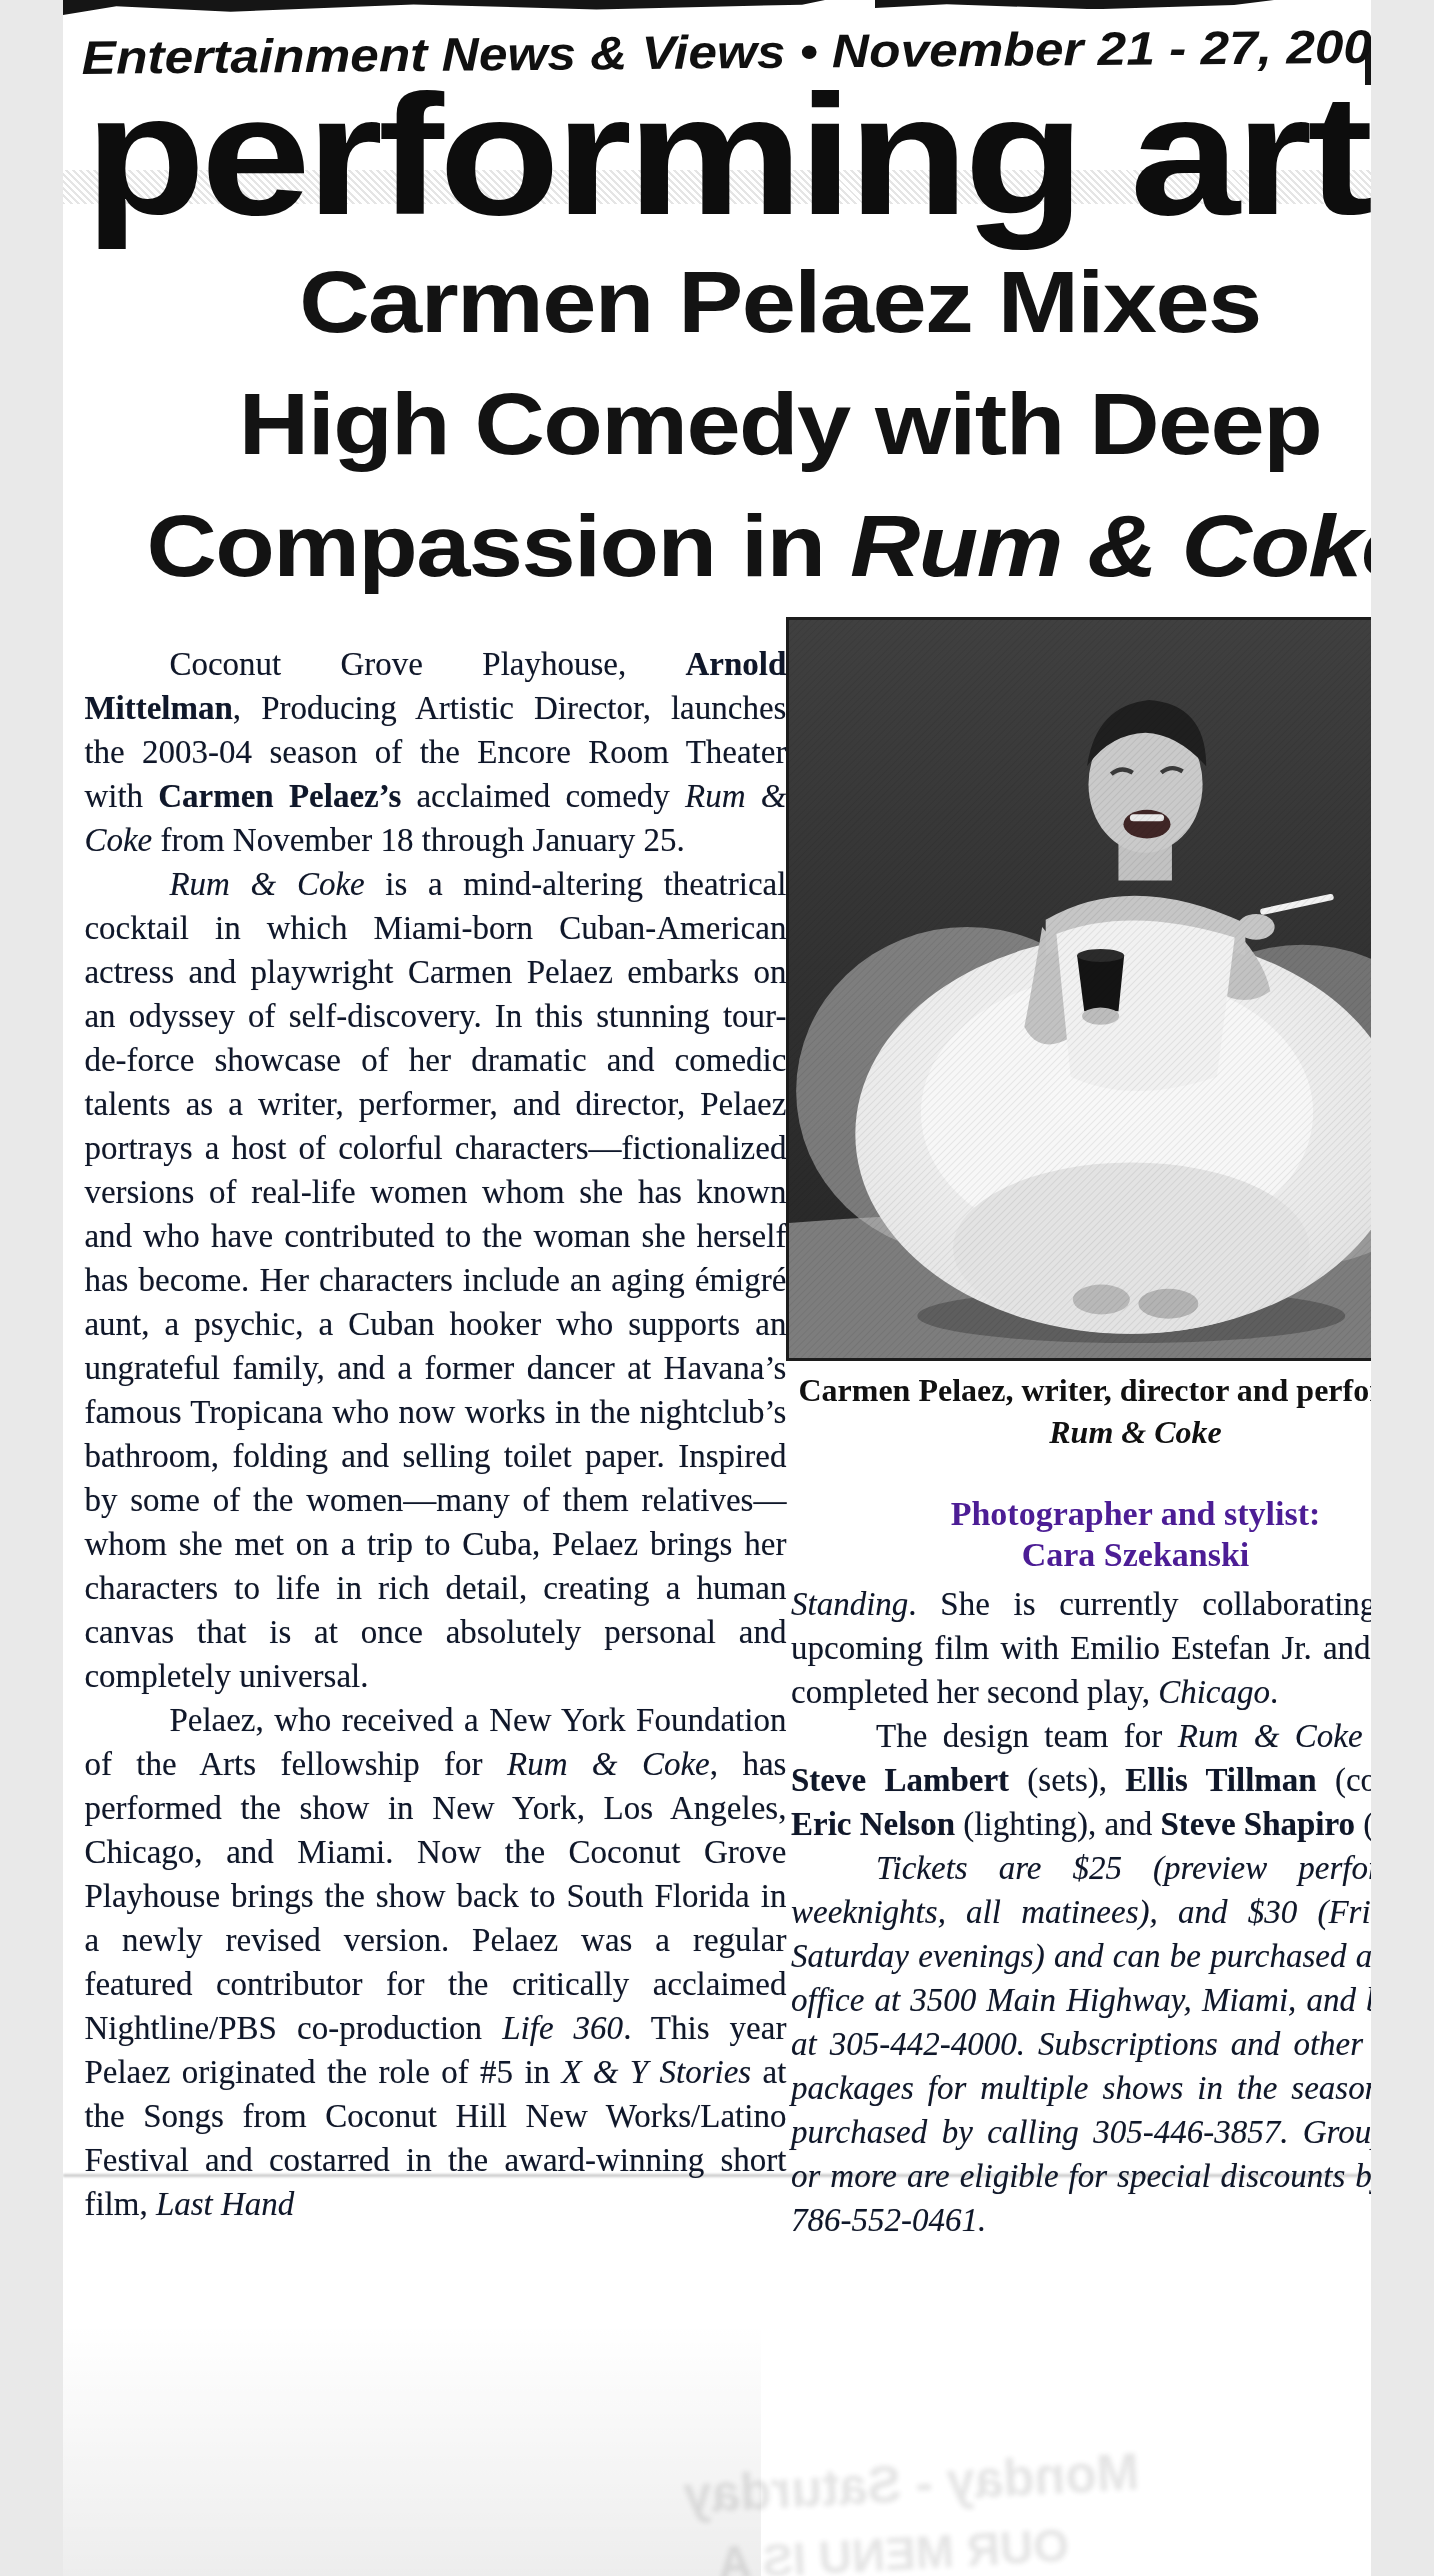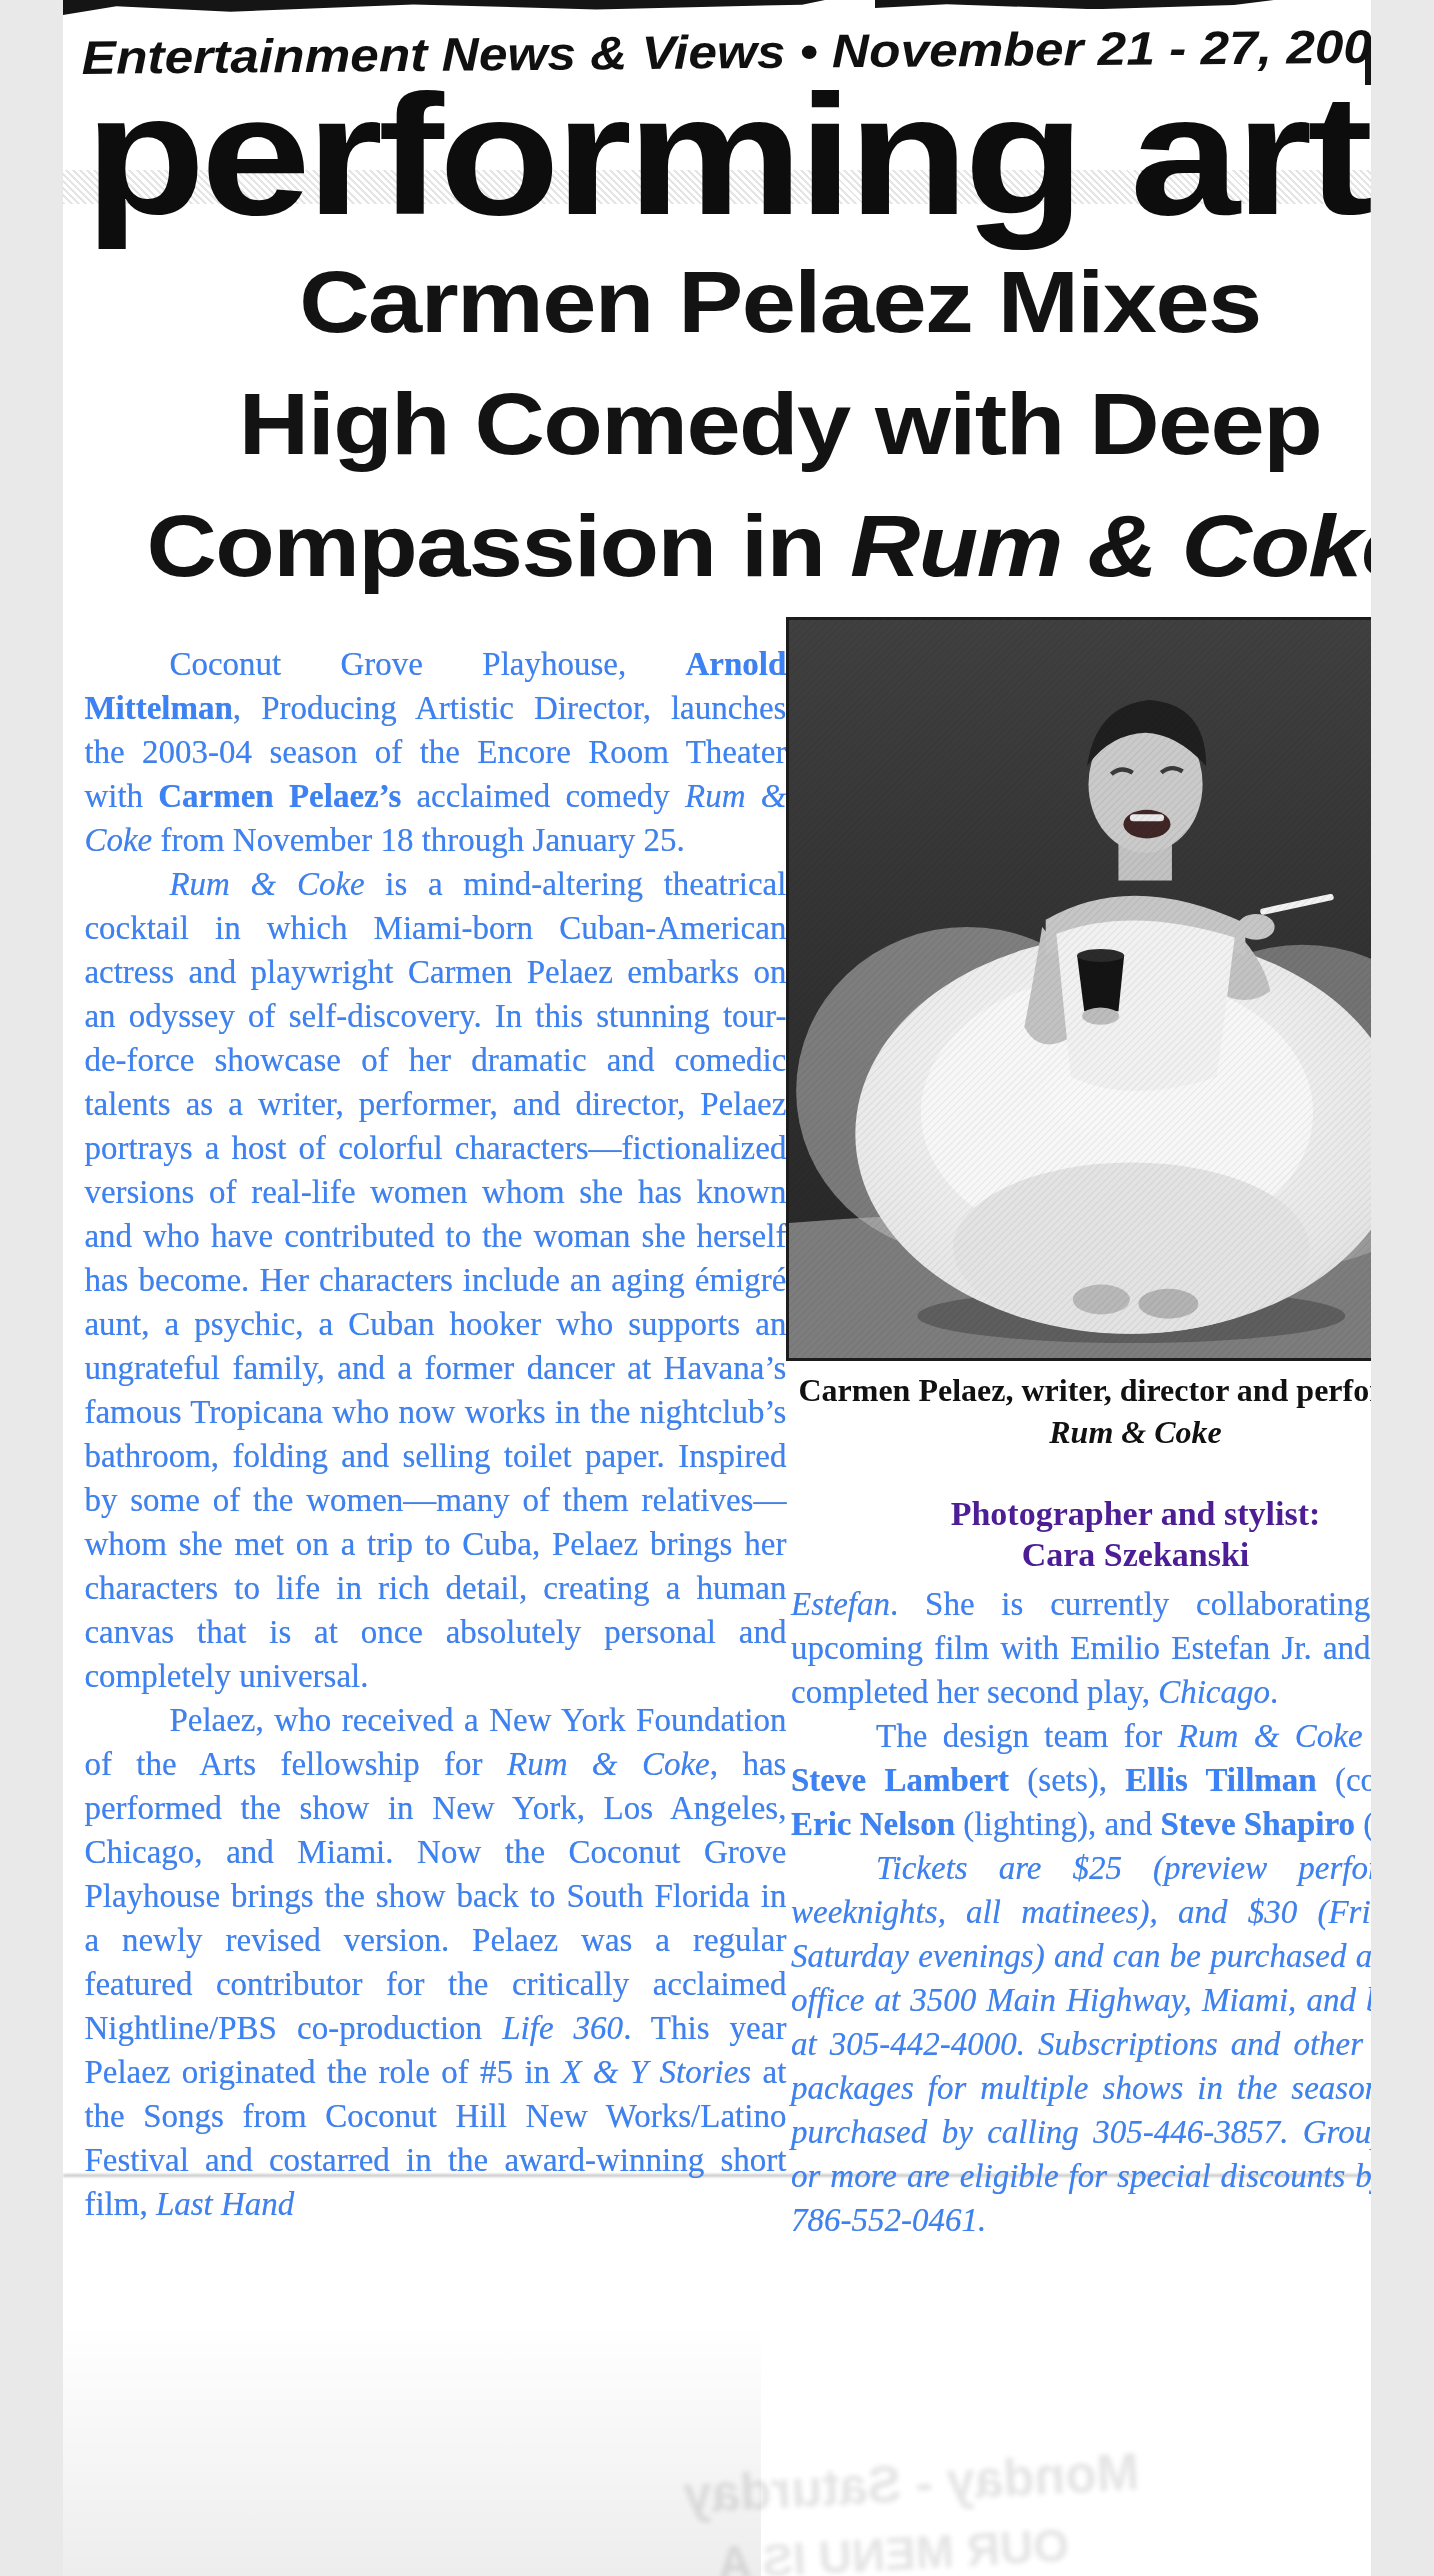--- a/index.html
+++ b/index.html
@@ -34,21 +34,21 @@
   .section-title-wrap{position:absolute;left:8.5px;top:46px;}
   .section-title-wrap text{font-family:"Liberation Sans",sans-serif;font-weight:800;
     letter-spacing:-6px;fill:#0d0d0d;}
   
   .headline{position:absolute;left:0;top:241px;width:1434px;text-align:center;
     font-family:"Liberation Sans",sans-serif;font-weight:700;font-size:87px;
     line-height:122px;letter-spacing:-1.4px;color:#131313;
     transform:scaleX(1.12);transform-origin:50% 0;}
   
   .body-par{margin:0;text-indent:85px;text-align:justify;
-    font-size:33px;line-height:44px;color:#3b82f6;
+    font-size:33px;line-height:44px;color:#0f172a;
     text-shadow:0 0 0.7px rgba(0,0,0,.35);}
   .no-indent{text-indent:0;}
   .col-left{position:absolute;left:21.4px;top:642px;width:702px;}
   .col-right{position:absolute;left:728px;top:1582px;width:697px;}
   .run-n{font-style:normal;font-weight:inherit;}
   .run-b{font-weight:bold;}
   .run-i{font-style:italic;}
   .run-bi{font-weight:bold;font-style:italic;}
   
   .photo{position:absolute;left:723px;top:617px;width:692px;height:744px;margin:0;
@@ -152,21 +152,21 @@
     </svg>
   </figure>
 
   <div class="caption"><span class="run-b">Carmen Pelaez, writer, director and performer of </span><span class="run-bi">Rum &amp; Coke</span></div>
   <div class="credit">
     <div>Photographer and stylist:</div>
     <div>Cara Szekanski</div>
   </div>
 
   <div class="col-right">
-    <p class="body-par no-indent"><span class="run-i">Estefan</span><span class="run-n">. She is currently collaborating on an upcoming film with Emilio Estefan Jr. and recently completed her second play, </span><span class="run-i">Chicago</span><span class="run-n">.</span></p>
+    <p class="body-par no-indent"><span class="run-i">Standing</span><span class="run-n">. She is currently collaborating on an upcoming film with Emilio Estefan Jr. and recently completed her second play, </span><span class="run-i">Chicago</span><span class="run-n">.</span></p>
     <p class="body-par"><span class="run-n">The design team for </span><span class="run-i">Rum &amp; Coke</span><span class="run-n"> includes </span><span class="run-b">Steve Lambert</span><span class="run-n"> (sets), </span><span class="run-b">Ellis Tillman</span><span class="run-n"> (costumes), </span><span class="run-b">Eric Nelson</span><span class="run-n"> (lighting), and </span><span class="run-b">Steve Shapiro</span><span class="run-n"> (sound).</span></p>
     <p class="body-par"><span class="run-i">Tickets are $25 (preview performances, weeknights, all matinees), and $30 (Friday and Saturday evenings) and can be purchased at the box office at 3500 Main Highway, Miami, and by phone at 305-442-4000. Subscriptions and other discount packages for multiple shows in the season can be purchased by calling 305-446-3857. Groups of 15 or more are eligible for special discounts by calling 786-552-0461.</span></p>
   </div>
 
   <div class="ghost ghost-1">Monday - Saturday</div>
   <div class="ghost ghost-2">OUR MENU IS A</div>
 
 </div>
 
 

